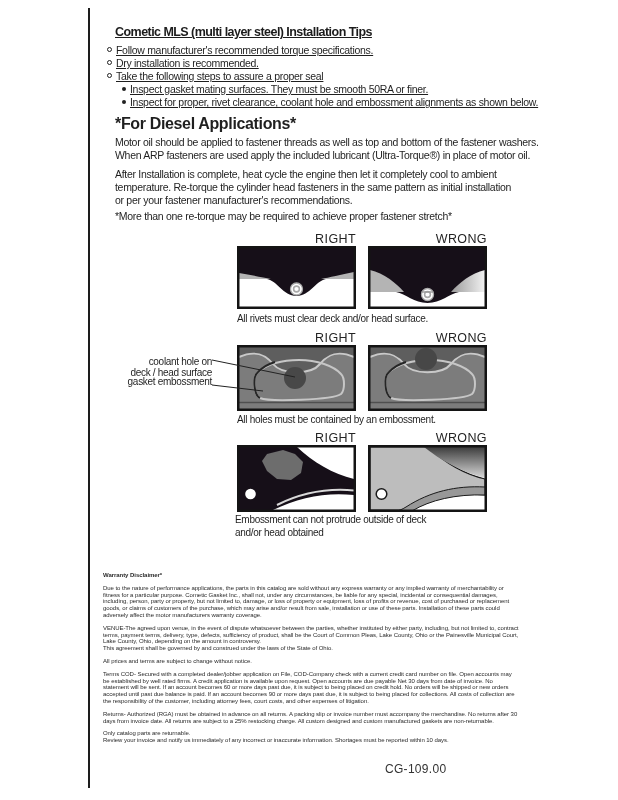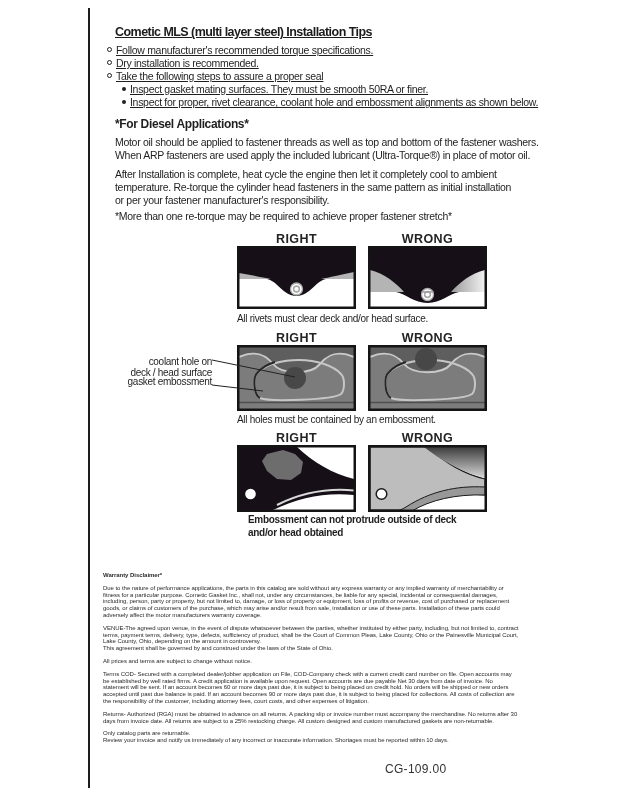--- a/index.html
+++ b/index.html
@@ -13,26 +13,26 @@
 
   .tips{left:107px;top:44px;font-size:10.5px;letter-spacing:-0.3px;color:#1f1f1f;text-decoration:underline;}
   .tip-row{height:13px;line-height:13px;white-space:nowrap;}
   .tip-sub{padding-left:15px;}
   .marker-o{display:inline-block;width:3px;height:3px;border:1px solid #222;border-radius:50%;
             margin-right:4px;vertical-align:2px;}
   .marker-b{display:inline-block;width:4px;height:4px;background:#222;border-radius:50%;
             margin-right:4px;vertical-align:2px;}
 
   .diesel{left:115px;top:117px;font-size:10.5px;letter-spacing:-0.3px;color:#1f1f1f;}
-  .diesel-h{font-size:12px;font-weight:bold;letter-spacing:-0.35px;line-height:14px;margin-bottom:5px;}
+  .diesel-h{font-size:16px;font-weight:bold;letter-spacing:-0.35px;line-height:14px;margin-bottom:5px;}
   .pline{height:13px;line-height:13px;white-space:nowrap;}
   .pgap{height:6px;}
 
-  .fig-label{font-size:12.5px;font-weight:bold;letter-spacing:0.4px;color:#242424;
-             width:119px;text-align:center;}
+  .fig-label{font-size:12.5px;font-weight:normal;letter-spacing:0.4px;color:#242424;
+             width:119px;text-align:right;}
   .caption{font-size:10px;letter-spacing:-0.3px;color:#1f1f1f;white-space:nowrap;line-height:12.5px;}
   .panel{display:block;}
   .ann{font-size:10px;letter-spacing:-0.3px;color:#1f1f1f;text-align:right;line-height:11px;}
 
   .disc{left:103px;top:572px;width:416px;font-size:6px;line-height:6.8px;
         letter-spacing:-0.05px;color:#2a2a2a;}
   .disc p{margin:0 0 6px 0;}
   .disc p.tight{margin-bottom:0;}
   .disc-h{font-weight:bold;}
 
@@ -55,21 +55,21 @@
     <div class="tip-row tip-sub"><span class="marker-b"></span><span>Inspect for proper, rivet clearance, coolant hole and embossment alignments as shown below.</span></div>
   </div>
 
   <div class="abs diesel">
     <div class="diesel-h">*For Diesel Applications*</div>
     <div class="pline">Motor oil should be applied to fastener threads as well as top and bottom of the fastener washers.</div>
     <div class="pline">When ARP fasteners are used apply the included lubricant (Ultra-Torque®) in place of motor oil.</div>
     <div class="pgap"></div>
     <div class="pline">After Installation is complete, heat cycle the engine then let it completely cool to ambient</div>
     <div class="pline">temperature. Re-torque the cylinder head fasteners in the same pattern as initial installation</div>
-    <div class="pline">or per your fastener manufacturer's responsibility.</div>
+    <div class="pline">or per your fastener manufacturer's recommendations.</div>
     <div class="pgap" style="height:3px;"></div>
     <div class="pline">*More than one re-torque may be required to achieve proper fastener stretch*</div>
   </div>
 
   <div class="abs fig-label" style="left:237px;top:232px;">RIGHT</div>
   <div class="abs fig-label" style="left:368px;top:232px;">WRONG</div>
 
   <svg class="abs panel" style="left:237px;top:246px;" width="119" height="63" viewBox="0 0 119 63">
     <rect x="0" y="0" width="119" height="63" fill="#160f18"></rect>
     <rect x="2" y="33" width="115" height="28" fill="#ffffff"></rect>
@@ -159,21 +159,21 @@
       </linearGradient>
     </defs>
     <rect x="0" y="0" width="119" height="67" fill="#ffffff"></rect>
     <path d="M2,2 H60 C76,17 96,29 117,34 V50 C90,47 62,52 36,65 L2,65 Z" fill="#bdbdbd" stroke="#1a1a1a" stroke-width="1.2"></path>
     <path d="M56,2 L117,2 L117,33 C96,28 72,15 56,2 Z" fill="url(#g-corner)"></path>
     <path d="M117,42 C88,40.5 62,46.5 38,62 C34,64.5 31,65.5 29,66 L44,66 C62,55 88,49 117,50 Z" fill="#989898" stroke="#1a1a1a" stroke-width="1"></path>
     <circle cx="13.5" cy="49" r="5.3" fill="#ffffff" stroke="#1a1a1a" stroke-width="1.5"></circle>
     <rect x="1.25" y="1.25" width="116.5" height="64.5" fill="none" stroke="#141414" stroke-width="2.5"></rect>
   </svg>
 
-  <div class="abs caption" style="left:248px;top:514px;font-weight:bold;">
+  <div class="abs caption" style="left:235px;top:514px;">
     <div>Embossment can not protrude outside of deck</div>
     <div>and/or head obtained</div>
   </div>
 
   <div class="abs disc">
     <p class="disc-h">Warranty Disclaimer*</p>
     <p>Due to the nature of performance applications, the parts in this catalog are sold without any express warranty or any implied warranty of merchantability or fitness for a particular purpose.  Cometic Gasket Inc., shall not, under any circumstances, be liable for any special, incidental or consequential damages, including, person, party or property, but not limited to, damage, or loss of property or equipment, loss of profits or revenue, cost of purchased or replacement goods, or claims of customers of the purchase, which may arise and/or result from sale, installation or use of these parts.  Installation of these parts could adversely affect the motor manufacturers warranty coverage.</p>
     <p class="tight">VENUE-The agreed upon venue, in the event of dispute whatsoever between the parties, whether instituted by either party, including, but not limited to, contract terms, payment terms, delivery, type, defects, sufficiency of product, shall be the Court of Common Pleas, Lake County, Ohio or the Painesville Municipal Court, Lake County, Ohio, depending on the amount in controversy.</p>
     <p>This agreement shall be governed by and construed under the laws of the State of Ohio.</p>
     <p>All prices and terms are subject to change without notice.</p>

